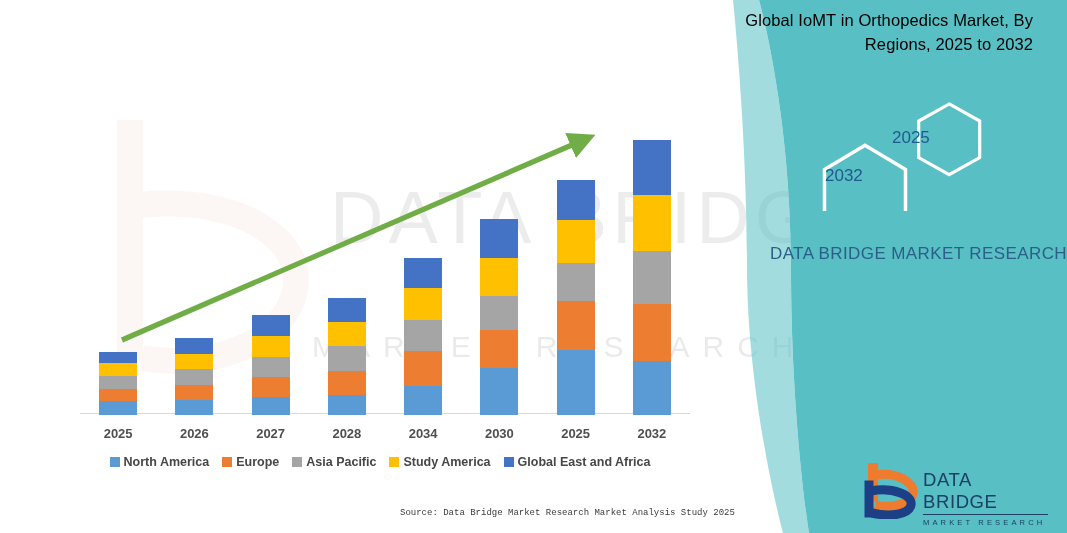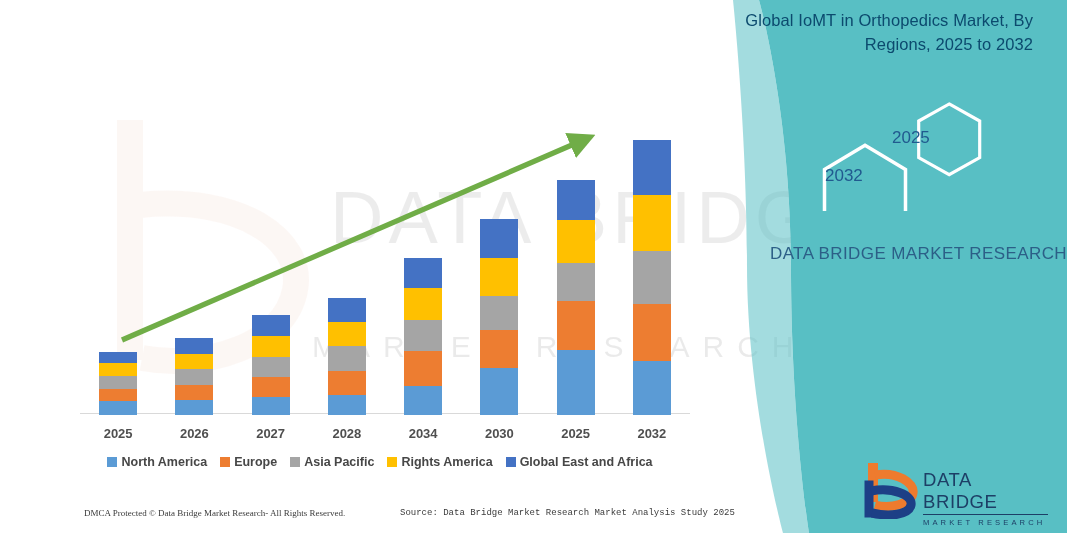--- a/index.html
+++ b/index.html
@@ -26,21 +26,21 @@
   .right-panel .teal-shape {
     position: absolute;
     top: 0; left: 0;
     width: 380px; height: 533px;
   }
   .panel-title {
     position: absolute;
     top: 8px; right: 34px;
     width: 300px;
     text-align: right;
-    color: #0c4a6e;
+    color: #000000;
     font-size: 16.5px;
     line-height: 24px;
     font-weight: 400;
     letter-spacing: .1px;
   }
   .hex-wrap {
     position: absolute;
     top: 86px; left: 95px;
     width: 240px; height: 125px;
   }
@@ -309,30 +309,29 @@
       <div class="legend-item">
         <span class="legend-swatch" style="background: rgb(237, 125, 49);"></span>
         <span>Europe</span>
       </div>
       <div class="legend-item">
         <span class="legend-swatch" style="background: rgb(165, 165, 165);"></span>
         <span>Asia Pacific</span>
       </div>
       <div class="legend-item">
         <span class="legend-swatch" style="background: rgb(255, 192, 0);"></span>
-        <span>Rights America</span>
+        <span>Study America</span>
       </div>
       <div class="legend-item">
         <span class="legend-swatch" style="background: rgb(68, 114, 196);"></span>
         <span>Global East and Africa</span>
       </div>
     </div>
 
   <div class="footer">
-    <div class="footer-left">DMCA Protected © Data Bridge Market Research-  All Rights Reserved.</div>
     <div class="footer-right">Source: Data Bridge Market Research  Market Analysis Study 2025</div>
   </div>
 
   <div class="right-panel">
     <svg class="teal-shape" viewBox="0 0 380 533" preserveAspectRatio="none">
       <path d="M72 0 L380 0 L380 533 L122 533 C122 533 104 420 104 266 C104 112 72 0 72 0 Z" fill="#58bfc4"></path>
       <path d="M72 0 C72 0 104 112 104 266 C104 420 122 533 122 533 L96 533 C96 533 60 400 60 266 C60 130 46 0 46 0 Z" fill="#58bfc4" opacity="0.55"></path>
     </svg>
 
     <div class="panel-title">Global IoMT in Orthopedics Market, By Regions, 2025 to 2032</div>

